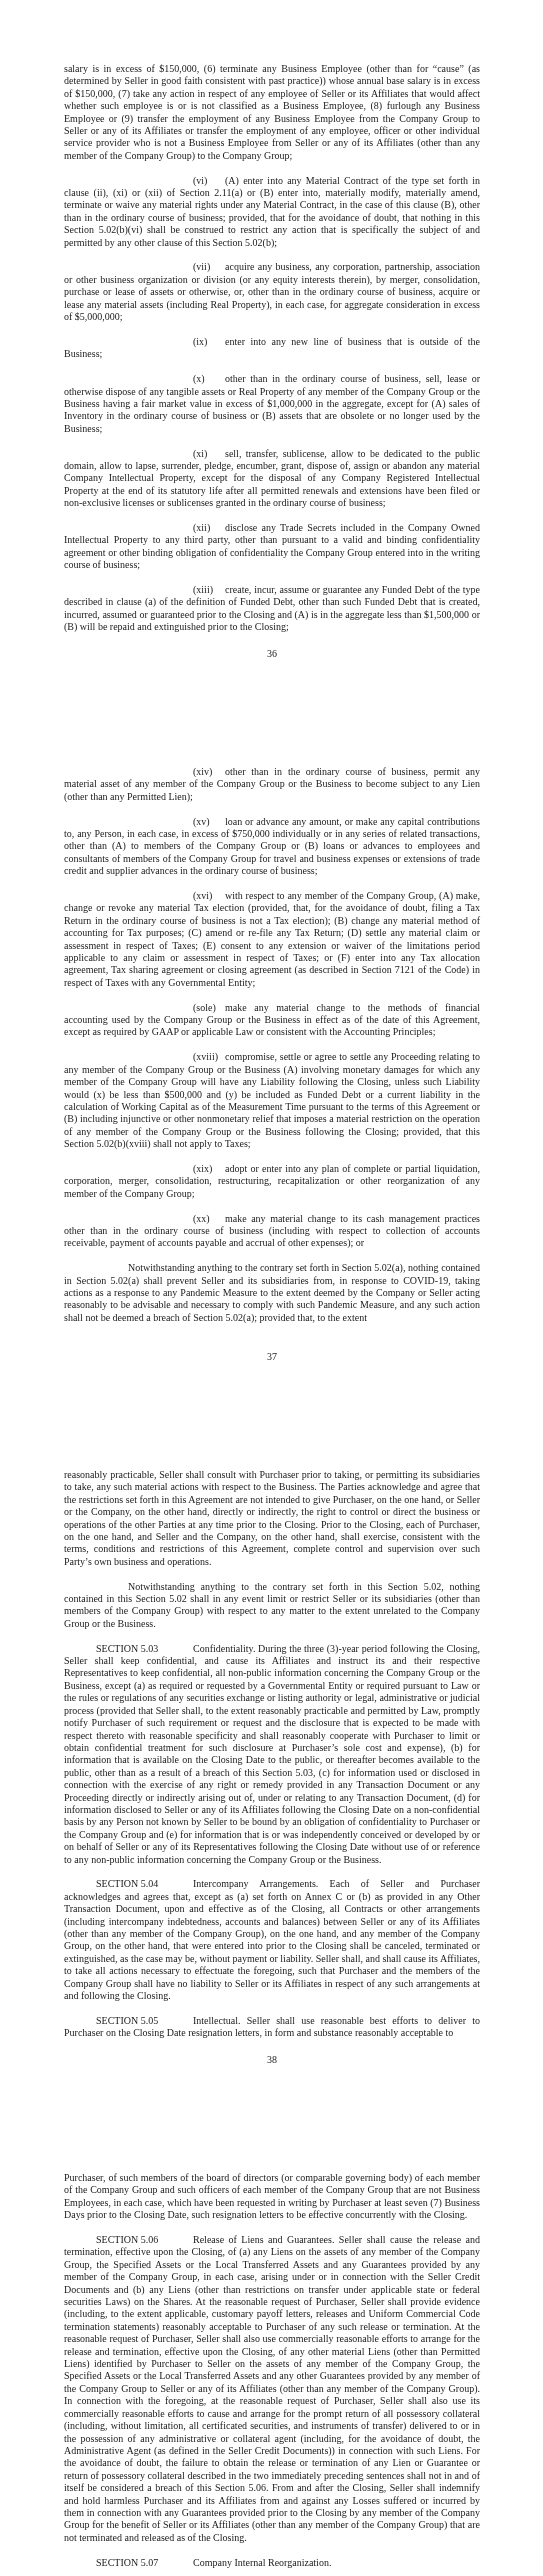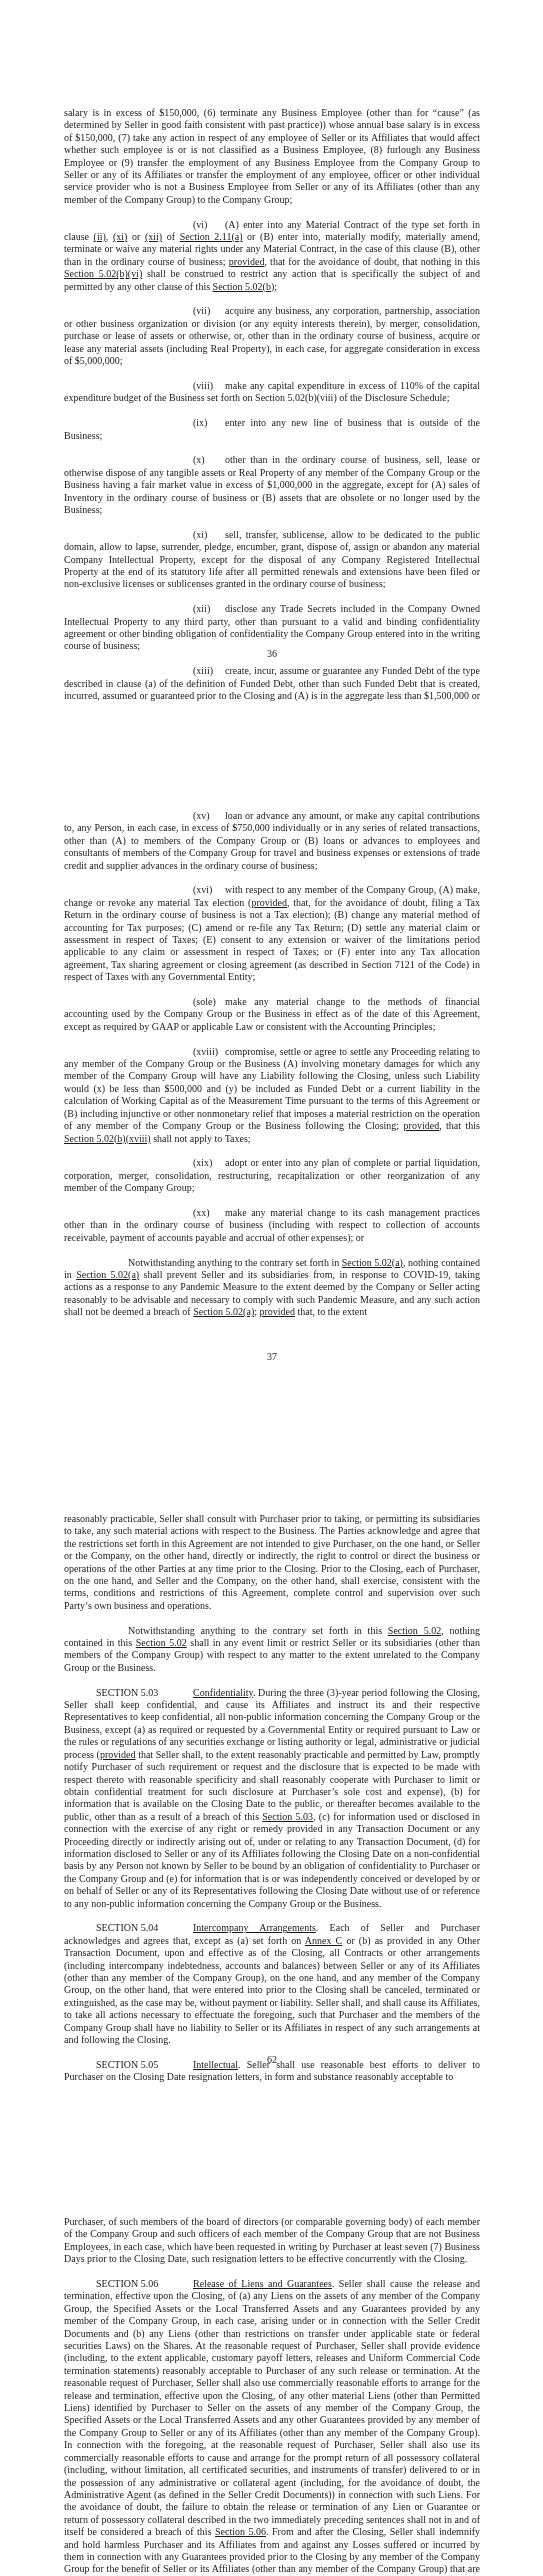--- a/index.html
+++ b/index.html
@@ -1,68 +1,68 @@
 <!DOCTYPE html>
 <html style="font-size:8.2px"><head>
 <meta charset="utf-8">
 <style>
   html, body { margin: 0; padding: 0; background: #ffffff; }
   body { width: 544px; font-family: "Liberation Serif", "DejaVu Serif", serif; color: #1a1a1a; }
   .page { position: relative; width: 544px; height: 703px; background: #ffffff; overflow: hidden; }
-  .content { position: absolute; left: 64px; top: 63px; width: 416px; font-size: 10px; line-height: 12.4px; margin-top: 44px; }
+  .content { position: absolute; left: 64px; top: 63px; width: 416px; font-size: 10px; line-height: 12.4px; }
   .para { margin: 0 0 12.4px 0; text-align: justify; text-align-last: left; }
   .para.clause { text-indent: 95px; }
   .para.indent { text-indent: 64px; }
   .para.section { text-indent: 32px; }
   .num { display: inline-block; text-indent: 0; }
   .clause .num { width: 32px; padding-left: 34px; }
   .section .num { width: 97px; }
-  .u { text-decoration: underline; text-underline-offset: 1px; text-decoration-thickness: 0.5px; }
+  .u { text-underline-offset: 1px; text-decoration-thickness: 0.5px; }
   .pagenum { position: absolute; left: 0; width: 544px; top: 648px; text-align: center; font-size: 10px; line-height: 12.4px; }
   .nogap { margin-bottom: 0; }
 </style>
 </head>
 <body>
 
 <div id="doc">
   <div class="page">
     <div class="content">
         <p class="para"><span>salary is in excess of $150,000, (6) terminate any Business Employee (other than for “cause” (as determined by Seller in good faith consistent with past practice)) whose annual base salary is in excess of $150,000, (7) take any action in respect of any employee of Seller or its Affiliates that would affect whether such employee is or is not classified as a Business Employee, (8) furlough any Business Employee or (9) transfer the employment of any Business Employee from the Company Group to Seller or any of its Affiliates or transfer the employment of any employee, officer or other individual service provider who is not a Business Employee from Seller or any of its Affiliates (other than any member of the Company Group) to the Company Group;</span></p>
         <p class="para clause"><span class="num">(vi)</span><span>(A) enter into any Material Contract of the type set forth in clause </span><span class="u">(ii)</span><span>, </span><span class="u">(xi)</span><span> or </span><span class="u">(xii)</span><span> of </span><span class="u">Section 2.11(a)</span><span> or (B) enter into, materially modify, materially amend, terminate or waive any material rights under any Material Contract, in the case of this clause (B), other than in the ordinary course of business; </span><span class="u">provided</span><span>, that for the avoidance of doubt, that nothing in this </span><span class="u">Section 5.02(b)(vi)</span><span> shall be construed to restrict any action that is specifically the subject of and permitted by any other clause of this </span><span class="u">Section 5.02(b)</span><span>;</span></p>
         <p class="para clause"><span class="num">(vii)</span><span>acquire any business, any corporation, partnership, association or other business organization or division (or any equity interests therein), by merger, consolidation, purchase or lease of assets or otherwise, or, other than in the ordinary course of business, acquire or lease any material assets (including Real Property), in each case, for aggregate consideration in excess of $5,000,000;</span></p>
-        <p class="para clause"><span class="num">(viii)</span><span>make any capital expenditure in excess of 110% of the capital expenditure budget of the Business set forth on Section 5.02(b)(viii) of the Disclosure Schedule;</span></p>
         <p class="para clause"><span class="num">(ix)</span><span>enter into any new line of business that is outside of the Business;</span></p>
         <p class="para clause"><span class="num">(x)</span><span>other than in the ordinary course of business, sell, lease or otherwise dispose of any tangible assets or Real Property of any member of the Company Group or the Business having a fair market value in excess of $1,000,000 in the aggregate, except for (A) sales of Inventory in the ordinary course of business or (B) assets that are obsolete or no longer used by the Business;</span></p>
         <p class="para clause"><span class="num">(xi)</span><span>sell, transfer, sublicense, allow to be dedicated to the public domain, allow to lapse, surrender, pledge, encumber, grant, dispose of, assign or abandon any material Company Intellectual Property, except for the disposal of any Company Registered Intellectual Property at the end of its statutory life after all permitted renewals and extensions have been filed or non-exclusive licenses or sublicenses granted in the ordinary course of business;</span></p>
         <p class="para clause"><span class="num">(xii)</span><span>disclose any Trade Secrets included in the Company Owned Intellectual Property to any third party, other than pursuant to a valid and binding confidentiality agreement or other binding obligation of confidentiality the Company Group entered into in the writing course of business;</span></p>
         <p class="para clause nogap"><span class="num">(xiii)</span><span>create, incur, assume or guarantee any Funded Debt of the type described in clause (a) of the definition of Funded Debt, other than such Funded Debt that is created, incurred, assumed or guaranteed prior to the Closing and (A) is in the aggregate less than $1,500,000 or (B) will be repaid and extinguished prior to the Closing;</span></p>
       </div>
     <div class="pagenum">36</div>
   </div>
   <div class="page">
     <div class="content">
+        <p class="para clause"><span class="num">(xiv)</span><span>other than in the ordinary course of business, permit any material asset of any member of the Company Group or the Business to become subject to any Lien (other than any Permitted Lien);</span></p>
         <p class="para clause"><span class="num">(xv)</span><span>loan or advance any amount, or make any capital contributions to, any Person, in each case, in excess of $750,000 individually or in any series of related transactions, other than (A) to members of the Company Group or (B) loans or advances to employees and consultants of members of the Company Group for travel and business expenses or extensions of trade credit and supplier advances in the ordinary course of business;</span></p>
         <p class="para clause"><span class="num">(xvi)</span><span>with respect to any member of the Company Group, (A) make, change or revoke any material Tax election (</span><span class="u">provided</span><span>, that, for the avoidance of doubt, filing a Tax Return in the ordinary course of business is not a Tax election); (B) change any material method of accounting for Tax purposes; (C) amend or re-file any Tax Return; (D) settle any material claim or assessment in respect of Taxes; (E) consent to any extension or waiver of the limitations period applicable to any claim or assessment in respect of Taxes; or (F) enter into any Tax allocation agreement, Tax sharing agreement or closing agreement (as described in Section 7121 of the Code) in respect of Taxes with any Governmental Entity;</span></p>
         <p class="para clause"><span class="num">(sole)</span><span>make any material change to the methods of financial accounting used by the Company Group or the Business in effect as of the date of this Agreement, except as required by GAAP or applicable Law or consistent with the Accounting Principles;</span></p>
         <p class="para clause"><span class="num">(xviii)</span><span>compromise, settle or agree to settle any Proceeding relating to any member of the Company Group or the Business (A) involving monetary damages for which any member of the Company Group will have any Liability following the Closing, unless such Liability would (x) be less than $500,000 and (y) be included as Funded Debt or a current liability in the calculation of Working Capital as of the Measurement Time pursuant to the terms of this Agreement or (B) including injunctive or other nonmonetary relief that imposes a material restriction on the operation of any member of the Company Group or the Business following the Closing; </span><span class="u">provided</span><span>, that this </span><span class="u">Section 5.02(b)(xviii)</span><span> shall not apply to Taxes;</span></p>
         <p class="para clause"><span class="num">(xix)</span><span>adopt or enter into any plan of complete or partial liquidation, corporation, merger, consolidation, restructuring, recapitalization or other reorganization of any member of the Company Group;</span></p>
         <p class="para clause"><span class="num">(xx)</span><span>make any material change to its cash management practices other than in the ordinary course of business (including with respect to collection of accounts receivable, payment of accounts payable and accrual of other expenses); or</span></p>
         <p class="para indent nogap"><span>Notwithstanding anything to the contrary set forth in </span><span class="u">Section 5.02(a)</span><span>, nothing contained in </span><span class="u">Section 5.02(a)</span><span> shall prevent Seller and its subsidiaries from, in response to COVID-19, taking actions as a response to any Pandemic Measure to the extent deemed by the Company or Seller acting reasonably to be advisable and necessary to comply with such Pandemic Measure, and any such action shall not be deemed a breach of </span><span class="u">Section 5.02(a)</span><span>; </span><span class="u">provided</span><span> that, to the extent</span></p>
       </div>
     <div class="pagenum">37</div>
   </div>
   <div class="page">
     <div class="content">
         <p class="para"><span>reasonably practicable, Seller shall consult with Purchaser prior to taking, or permitting its subsidiaries to take, any such material actions with respect to the Business.  The Parties acknowledge and agree that the restrictions set forth in this Agreement are not intended to give Purchaser, on the one hand, or Seller or the Company, on the other hand, directly or indirectly, the right to control or direct the business or operations of the other Parties at any time prior to the Closing.  Prior to the Closing, each of Purchaser, on the one hand, and Seller and the Company, on the other hand, shall exercise, consistent with the terms, conditions and restrictions of this Agreement, complete control and supervision over such Party’s own business and operations.</span></p>
         <p class="para indent"><span>Notwithstanding anything to the contrary set forth in this </span><span class="u">Section 5.02</span><span>, nothing contained in this </span><span class="u">Section 5.02</span><span> shall in any event limit or restrict Seller or its subsidiaries (other than members of the Company Group) with respect to any matter to the extent unrelated to the Company Group or the Business.</span></p>
         <p class="para section"><span class="num">SECTION 5.03</span><span class="u">Confidentiality</span><span>.  During the three (3)-year period following the Closing, Seller shall keep confidential, and cause its Affiliates and instruct its and their respective Representatives to keep confidential, all non-public information concerning the Company Group or the Business, except (a) as required or requested by a Governmental Entity or required pursuant to Law or the rules or regulations of any securities exchange or listing authority or legal, administrative or judicial process (</span><span class="u">provided</span><span> that Seller shall, to the extent reasonably practicable and permitted by Law, promptly notify Purchaser of such requirement or request and the disclosure that is expected to be made with respect thereto with reasonable specificity and shall reasonably cooperate with Purchaser to limit or obtain confidential treatment for such disclosure at Purchaser’s sole cost and expense), (b) for information that is available on the Closing Date to the public, or thereafter becomes available to the public, other than as a result of a breach of this </span><span class="u">Section 5.03</span><span>, (c) for information used or disclosed in connection with the exercise of any right or remedy provided in any Transaction Document or any Proceeding directly or indirectly arising out of, under or relating to any Transaction Document, (d) for information disclosed to Seller or any of its Affiliates following the Closing Date on a non-confidential basis by any Person not known by Seller to be bound by an obligation of confidentiality to Purchaser or the Company Group and (e) for information that is or was independently conceived or developed by or on behalf of Seller or any of its Representatives following the Closing Date without use of or reference to any non-public information concerning the Company Group or the Business.</span></p>
         <p class="para section"><span class="num">SECTION 5.04</span><span class="u">Intercompany Arrangements</span><span>.  Each of Seller and Purchaser acknowledges and agrees that, except as (a) set forth on </span><span class="u">Annex C</span><span> or (b) as provided in any Other Transaction Document, upon and effective as of the Closing, all Contracts or other arrangements (including intercompany indebtedness, accounts and balances) between Seller or any of its Affiliates (other than any member of the Company Group), on the one hand, and any member of the Company Group, on the other hand, that were entered into prior to the Closing shall be canceled, terminated or extinguished, as the case may be, without payment or liability.  Seller shall, and shall cause its Affiliates, to take all actions necessary to effectuate the foregoing, such that Purchaser and the members of the Company Group shall have no liability to Seller or its Affiliates in respect of any such arrangements at and following the Closing.</span></p>
         <p class="para section nogap"><span class="num">SECTION 5.05</span><span class="u">Intellectual</span><span>.  Seller shall use reasonable best efforts to deliver to Purchaser on the Closing Date resignation letters, in form and substance reasonably acceptable to</span></p>
       </div>
-    <div class="pagenum">62</div>
+    <div class="pagenum">38</div>
   </div>
   <div class="page">
     <div class="content">
         <p class="para"><span>Purchaser, of such members of the board of directors (or comparable governing body) of each member of the Company Group and such officers of each member of the Company Group that are not Business Employees, in each case, which have been requested in writing by Purchaser at least seven (7) Business Days prior to the Closing Date, such resignation letters to be effective concurrently with the Closing.</span></p>
         <p class="para section"><span class="num">SECTION 5.06</span><span class="u">Release of Liens and Guarantees</span><span>.  Seller shall cause the release and termination, effective upon the Closing, of (a) any Liens on the assets of any member of the Company Group, the Specified Assets or the Local Transferred Assets and any Guarantees provided by any member of the Company Group, in each case, arising under or in connection with the Seller Credit Documents and (b) any Liens (other than restrictions on transfer under applicable state or federal securities Laws) on the Shares.  At the reasonable request of Purchaser, Seller shall provide evidence (including, to the extent applicable, customary payoff letters, releases and Uniform Commercial Code termination statements) reasonably acceptable to Purchaser of any such release or termination.  At the reasonable request of Purchaser, Seller shall also use commercially reasonable efforts to arrange for the release and termination, effective upon the Closing, of any other material Liens (other than Permitted Liens) identified by Purchaser to Seller on the assets of any member of the Company Group, the Specified Assets or the Local Transferred Assets and any other Guarantees provided by any member of the Company Group to Seller or any of its Affiliates (other than any member of the Company Group).  In connection with the foregoing, at the reasonable request of Purchaser, Seller shall also use its commercially reasonable efforts to cause and arrange for the prompt return of all possessory collateral (including, without limitation, all certificated securities, and instruments of transfer) delivered to or in the possession of any administrative or collateral agent (including, for the avoidance of doubt, the Administrative Agent (as defined in the Seller Credit Documents)) in connection with such Liens.  For the avoidance of doubt, the failure to obtain the release or termination of any Lien or Guarantee or return of possessory collateral described in the two immediately preceding sentences shall not in and of itself be considered a breach of this </span><span class="u">Section 5.06</span><span>.  From and after the Closing, Seller shall indemnify and hold harmless Purchaser and its Affiliates from and against any Losses suffered or incurred by them in connection with any Guarantees provided prior to the Closing by any member of the Company Group for the benefit of Seller or its Affiliates (other than any member of the Company Group) that are not terminated and released as of the Closing.</span></p>
         <p class="para section"><span class="num">SECTION 5.07</span><span class="u">Company Internal Reorganization</span><span>.</span></p>
       </div>
 
   </div>
 </div>

